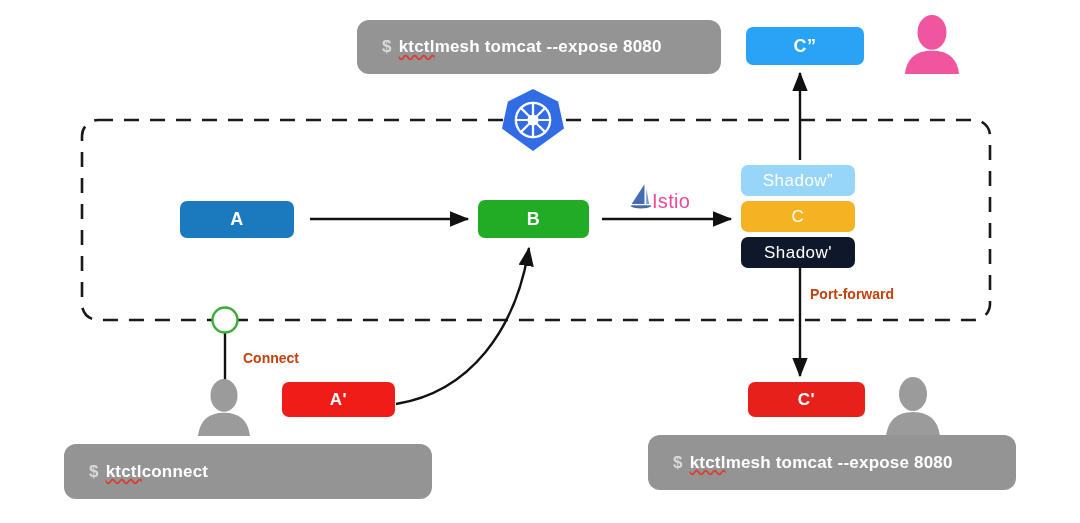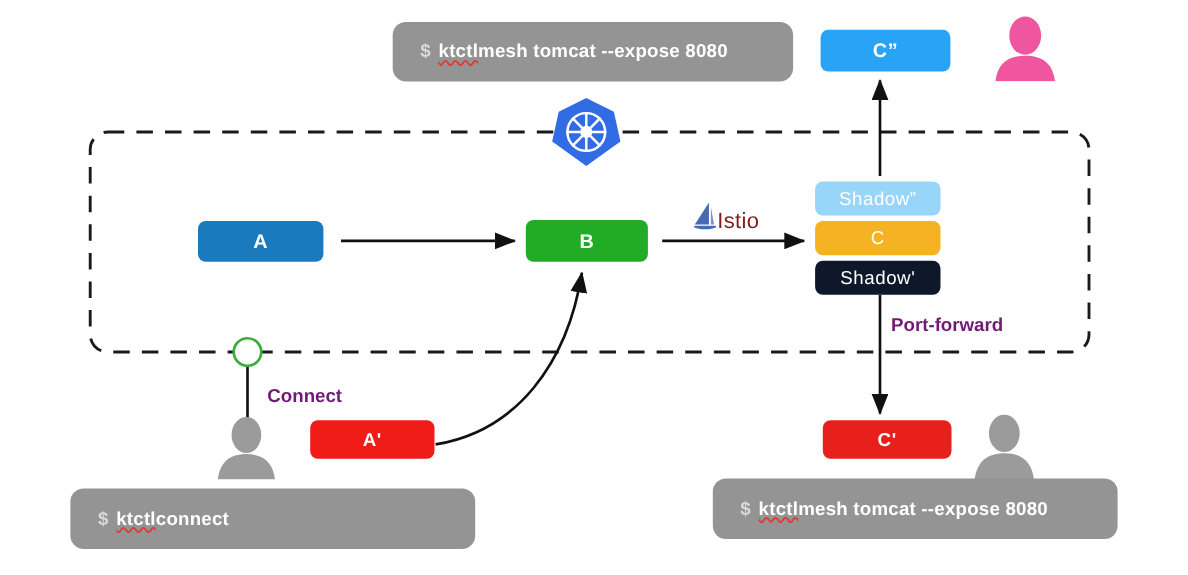--- a/index.html
+++ b/index.html
@@ -82,32 +82,32 @@
     text-underline-offset: 2px;
   }
   .cmd-top    { left: 357px; top: 20px;  width: 364px; height: 54px; }
   .cmd-bottom-left  { left: 64px; top: 444px; width: 368px; height: 55px; }
   .cmd-bottom-right { left: 648px; top: 435px; width: 368px; height: 55px; }
 
   
   .label {
     position: absolute;
     font-weight: 700;
-    font-size: 17px;
-    color: #701a75;
+    font-size: 14px;
+    color: #c2410c;
     white-space: nowrap;
     font-family: "Liberation Sans", sans-serif;
   }
   .label-connect { left: 243px; top: 350px; }
   .label-portforward { left: 810px; top: 286px; }
   .label-istio {
     left: 652px; top: 190px;
     font-weight: 400;
     font-size: 20px;
-    color: #7f1d1d;
+    color: #ec4899;
     letter-spacing: .3px;
   }
 
   
   .logo-k8s { position: absolute; left: 500px; top: 87px; width: 66px; height: 66px; }
   .logo-istio { position: absolute; left: 629px; top: 183px; width: 24px; height: 28px; }
   .person { position: absolute; }
   .person-pink { left: 903px; top: 14px; width: 58px; height: 60px; }
   .person-gray-left { left: 197px; top: 378px; width: 54px; height: 58px; }
   .person-gray-right { left: 885px; top: 376px; width: 56px; height: 60px; }

